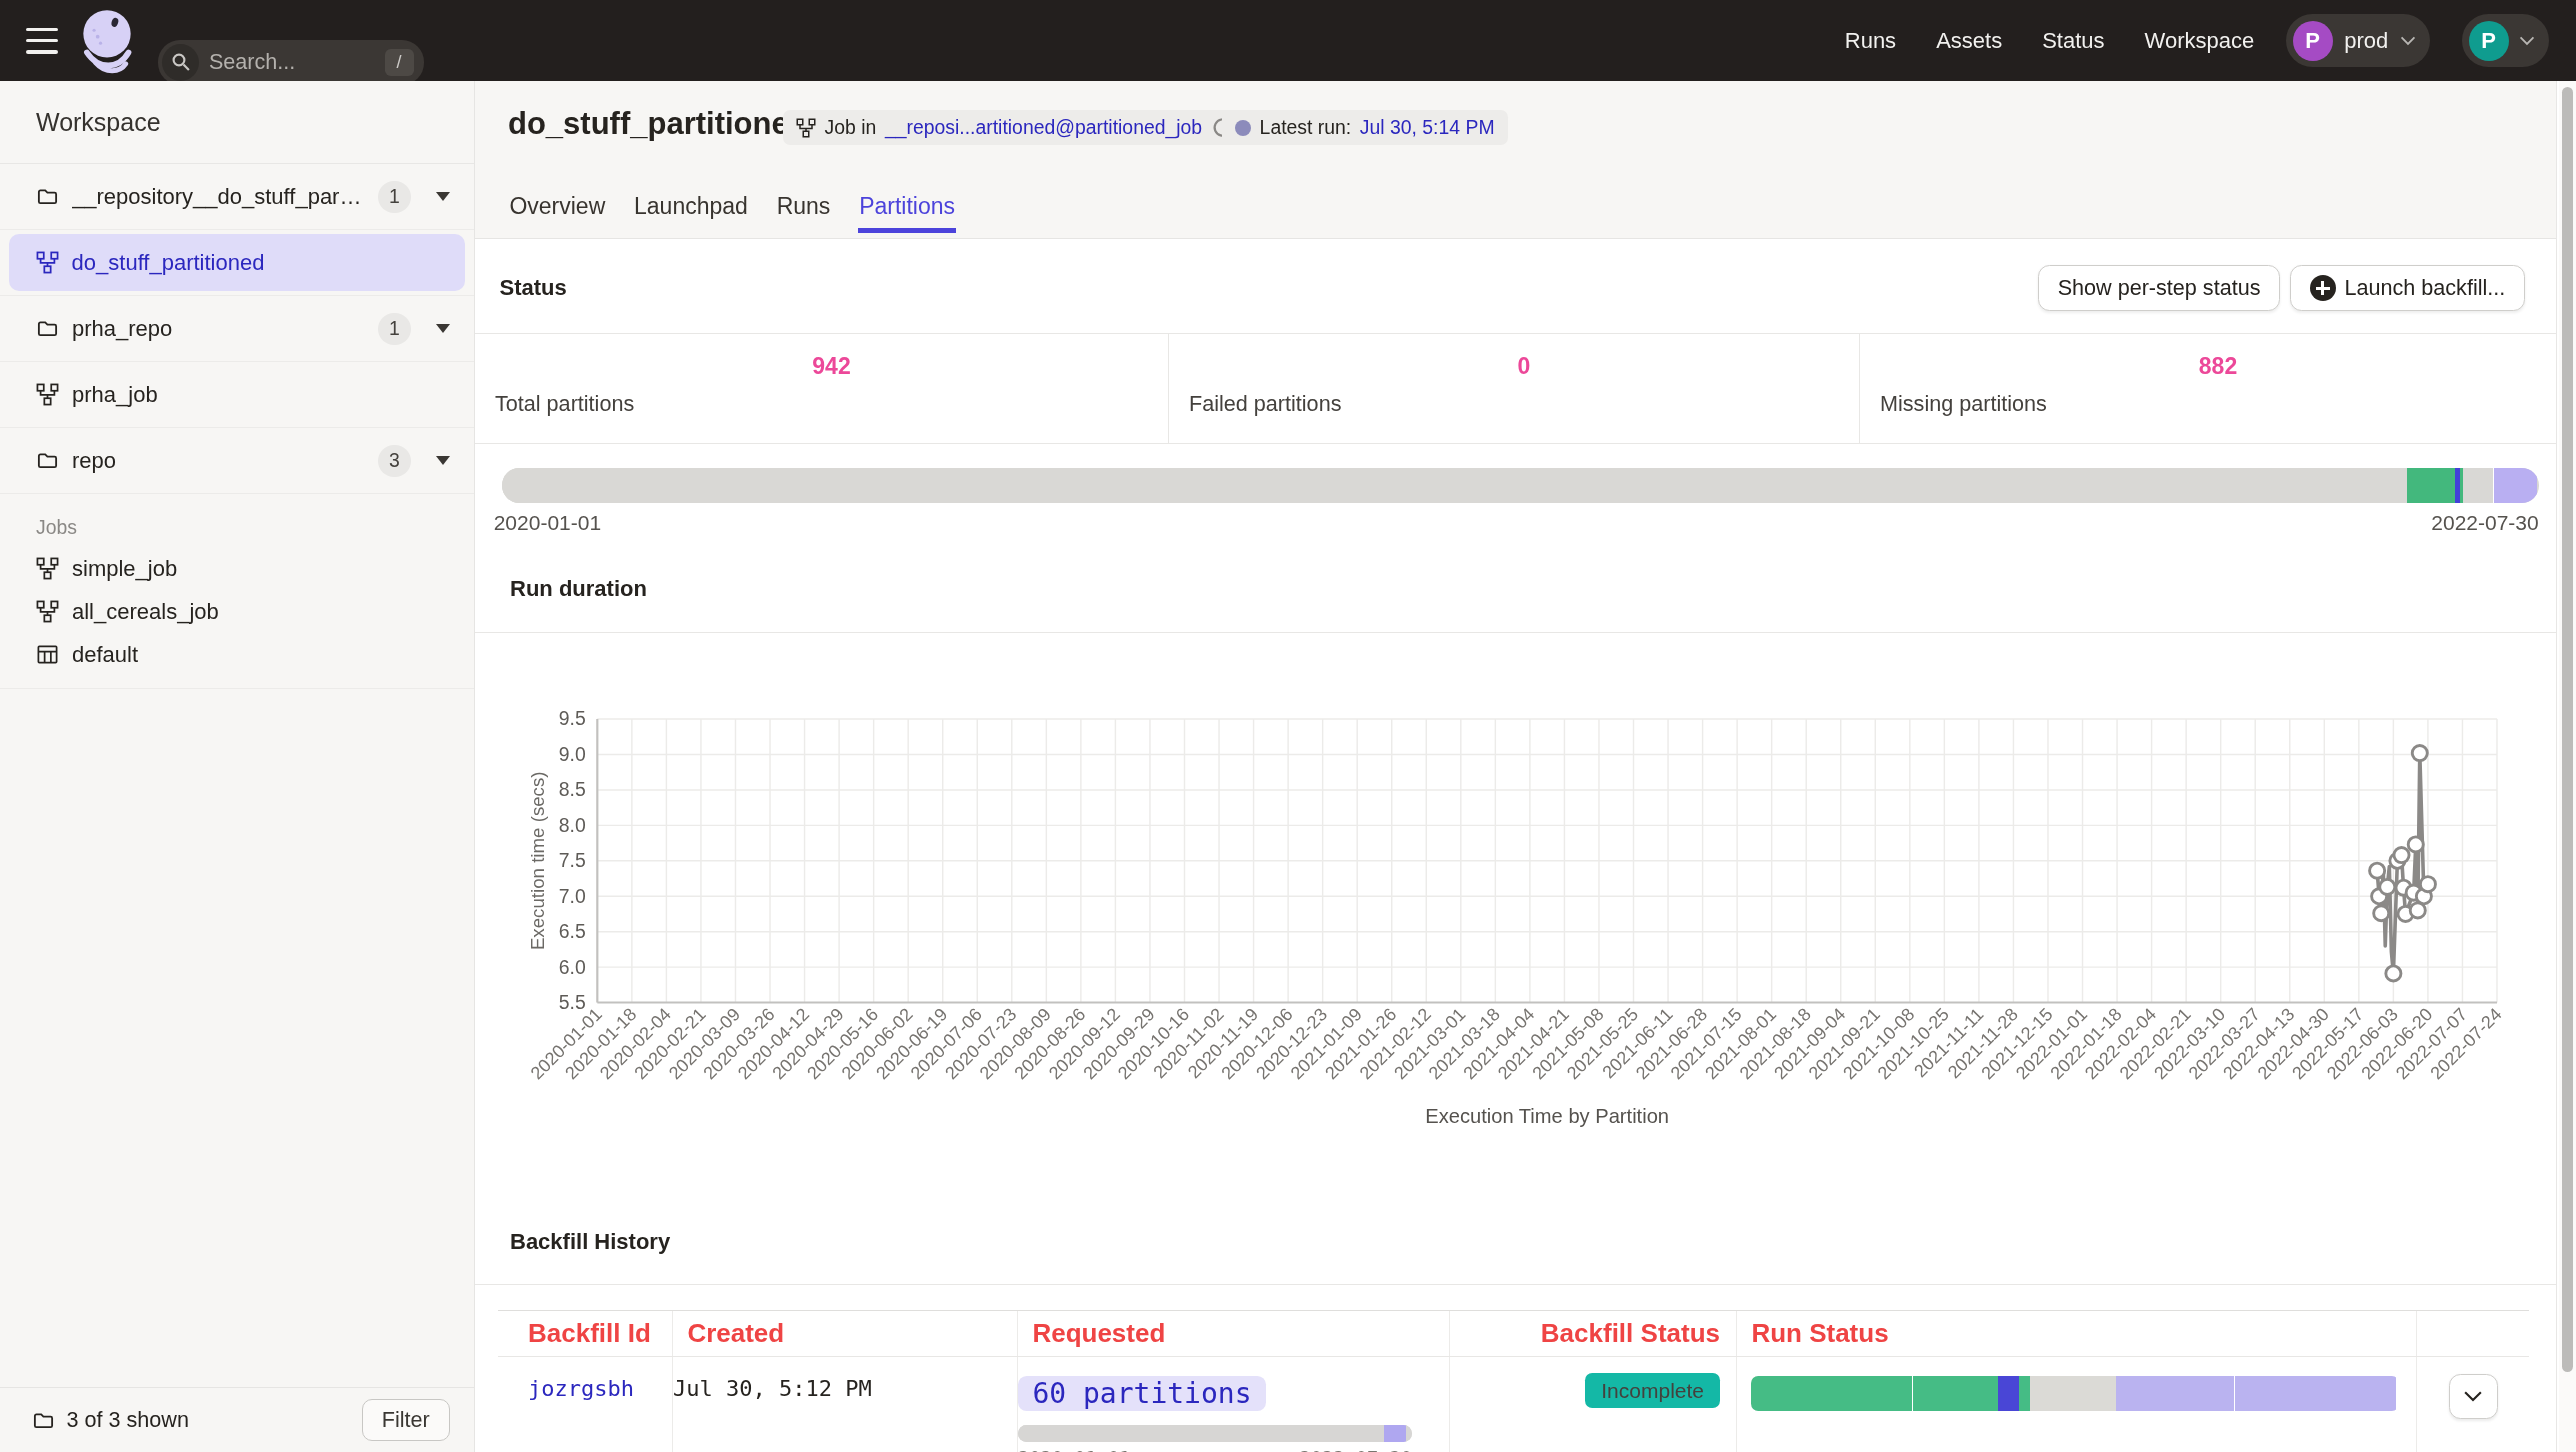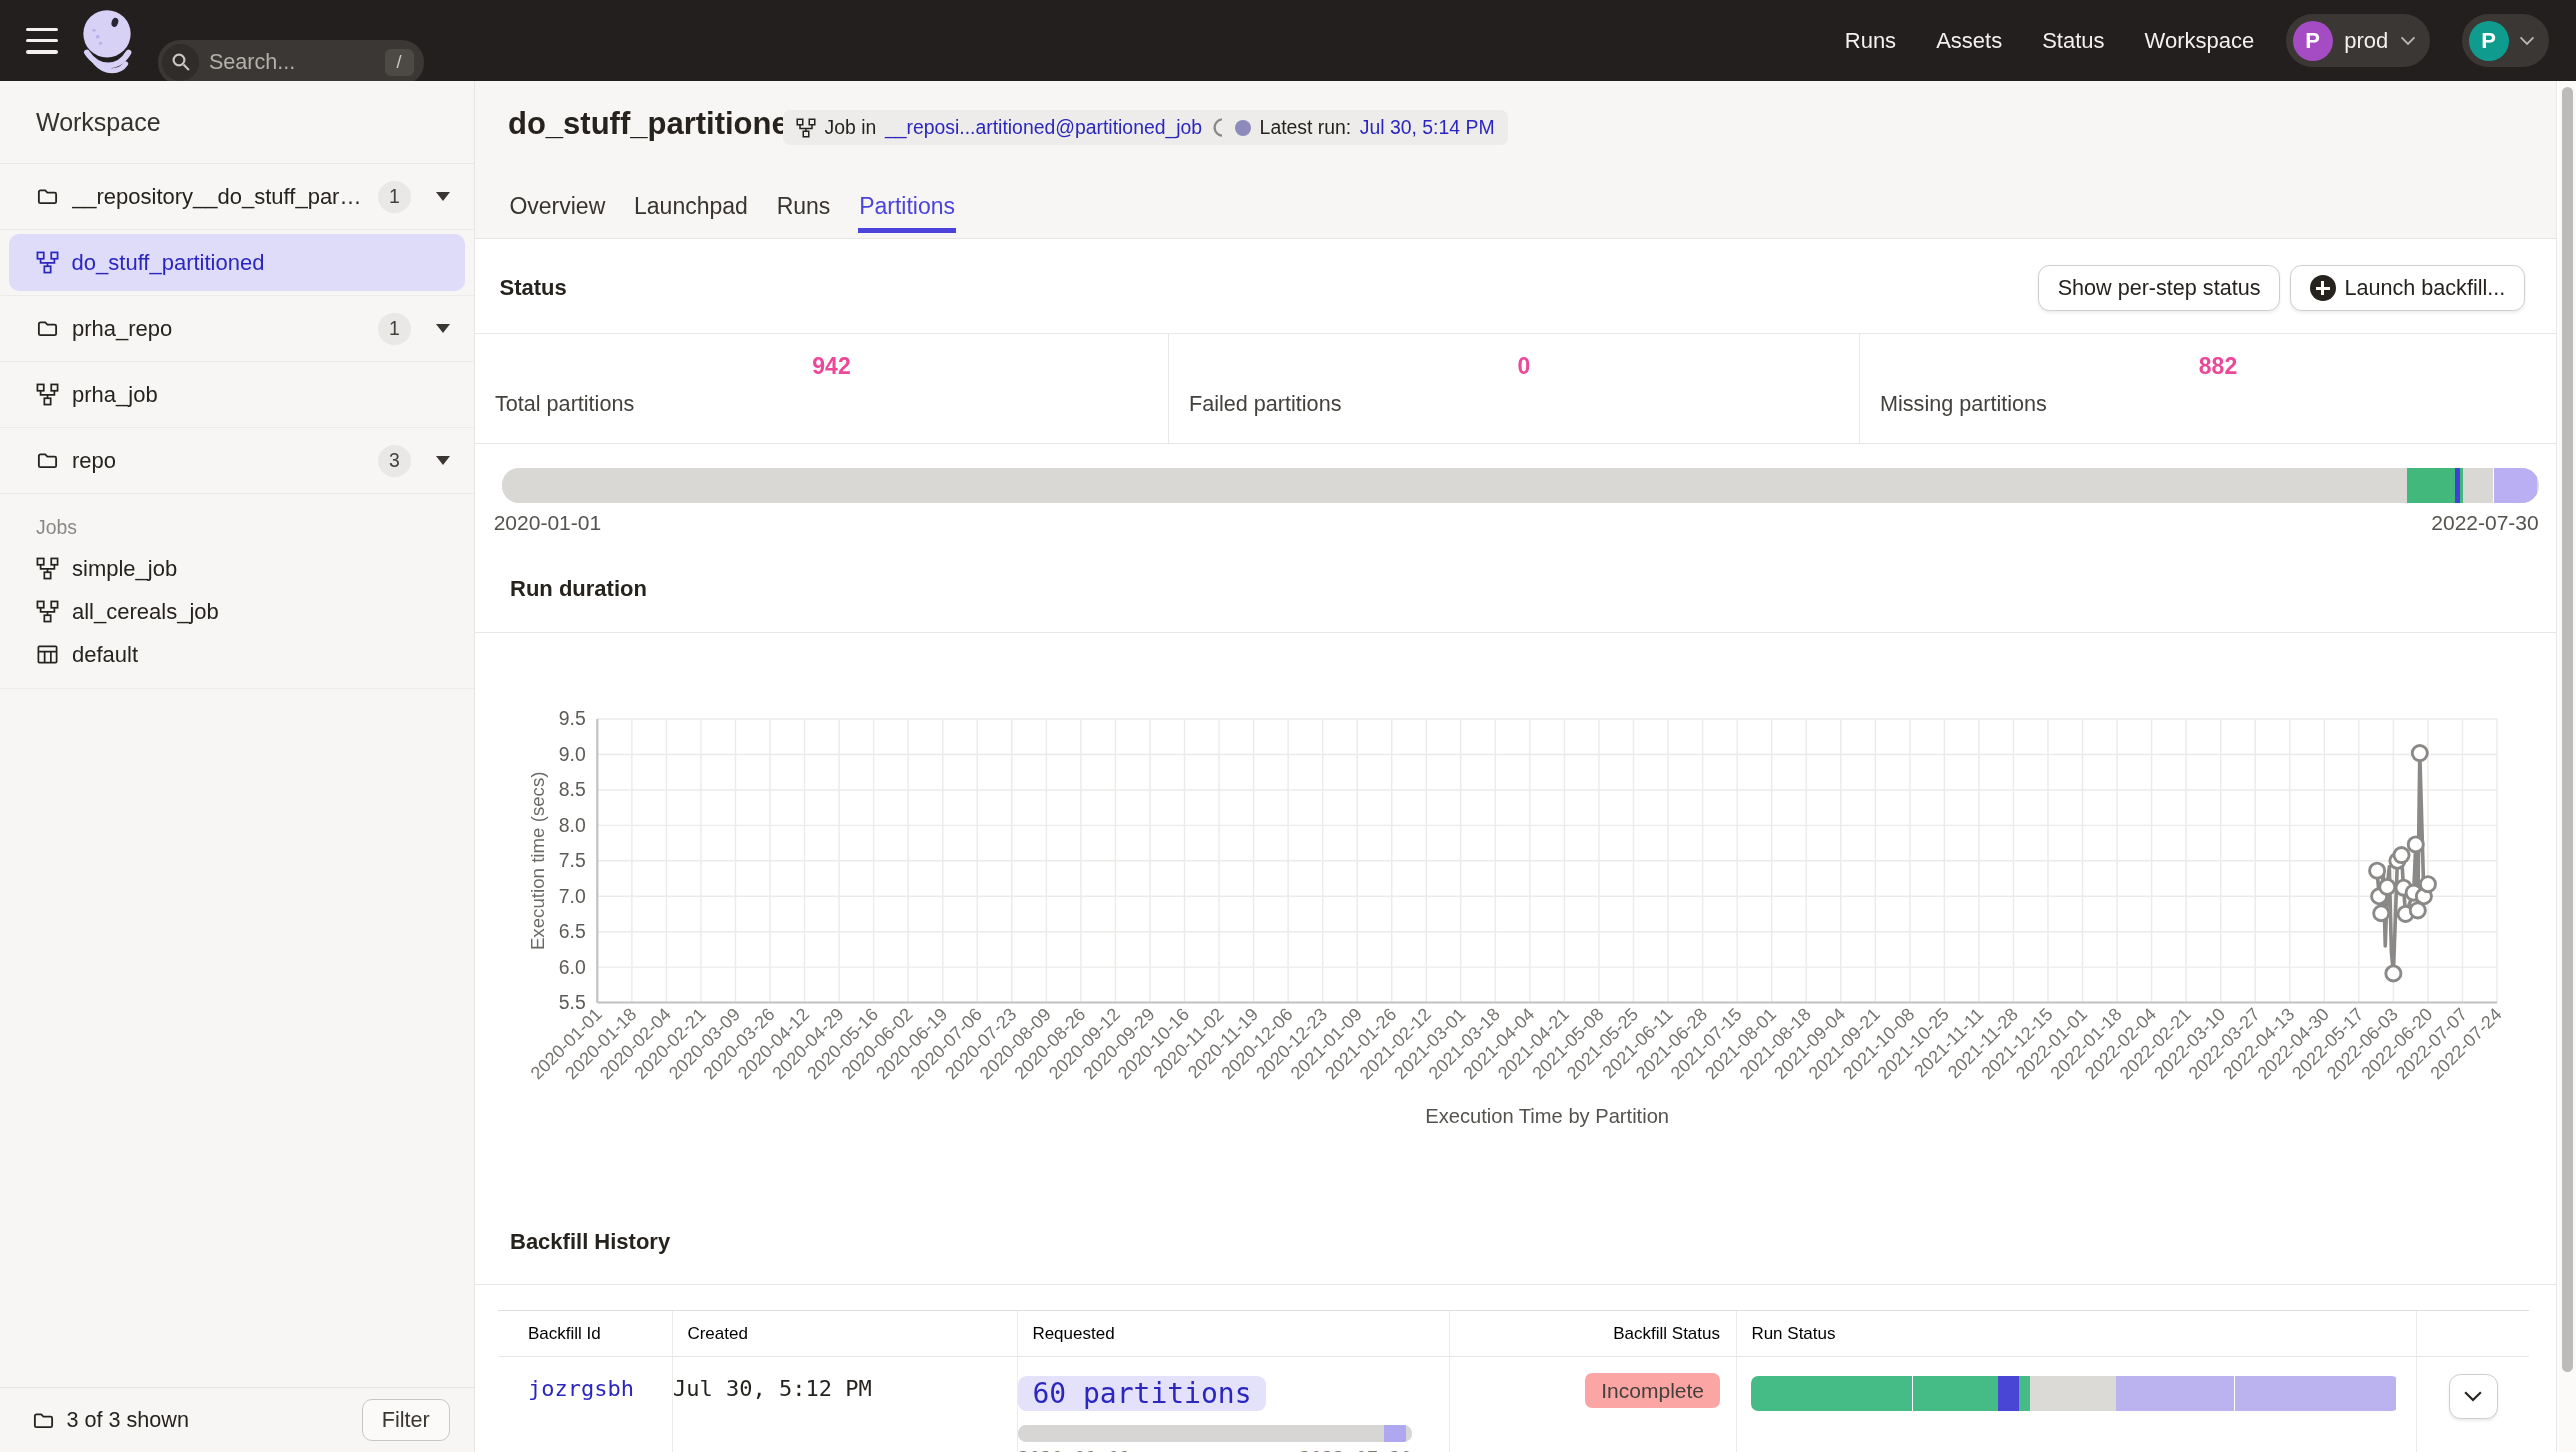--- a/index.html
+++ b/index.html
@@ -95,35 +95,35 @@
 
   .subhead { position:absolute; left:35px; font-size:22px; font-weight:700; color:#26231F; }
   .hdiv { position:absolute; left:0; width:100%; border-bottom:1.4px solid #E8E7E5; }
 
   .chart-wrap { position:absolute; left:0; top:576px; width:2081px; height:504px; }
 
   
   .bf-table { position:absolute; left:23px; top:1229px; width:2031px; border-top:1.4px solid #DFDEDC; }
   .bf-grid { display:grid; grid-template-columns:174px 345px 432px 287px 680px 113px; }
   .bf-head { border-bottom:1.4px solid #E8E7E5; }
-  .bf-head .cell { height:45px; display:flex; align-items:center; font-size:17px; color:#000000; padding-left:14.4px; }
+  .bf-head .cell { height:45px; display:flex; align-items:center; font-size:26px; color:#ef4444; padding-left:14.4px;font-weight:bold; }
   .cell { border-left:1.4px solid #ECEBE9; }
   .cell:first-child { border-left:none; padding-left:30px; }
   .cell.right { justify-content:flex-end; padding-right:16px; }
   .bf-row .cell { height:180px; padding-top:18.7px; }
   .bf-row .cell.right { display:flex; padding-top:16px; }
   .bf-id { font-size:22px; color:#2B27BE; cursor:pointer; }
   .bf-created { font-size:22px; color:#26231F; }
   .req-badge { display:inline-flex; align-items:center; height:35px; padding:0 14.4px; border-radius:8.6px;
     background:#E4E1FA; color:#2B27BE; font-size:28px; cursor:pointer; }
   .minibar { margin-top:14.4px; width:394px; height:17.3px; border-radius:8.6px; overflow:hidden; display:flex; background:#D7D6D4; }
   .minibar-dates { width:394px; display:flex; justify-content:space-between; margin-top:5.8px;
     font-size:18.7px; color:#78756F; }
   .status-badge { display:inline-flex; align-items:flex-start; }
-  .status-badge span { height:35px; padding:0 16px; border-radius:7.2px; background:#fca5a5; color:#44413D;
+  .status-badge span { height:35px; padding:0 16px; border-radius:7.2px; background:#14b8a6; color:#44413D;
     font-size:21px; display:flex; align-items:center; }
   .runbar { margin-left:14.4px; width:648px; height:35px; border-radius:7.2px; overflow:hidden; display:flex; }
   .seg { height:100%; flex:none; }
   .seg.gapr { border-right:1.4px solid #fff; }
   .chev-btn { margin:0 auto; margin-top:0; width:49px; height:45px; border-radius:11.5px; border:1.4px solid #CFCECB;
     background:#fff; box-shadow:0 1.4px 2.9px rgba(0,0,0,0.08); display:flex; align-items:center; justify-content:center; cursor:pointer; }
 
   
   .scroll-track { position:absolute; left:2559px; top:81px; width:17.3px; height:1371px; background:#FBFAF9; }
   .scroll-thumb { position:absolute; left:2.9px; top:5.8px; width:10.8px; height:1285px; border-radius:5.8px; background:#BCBBB9; }

